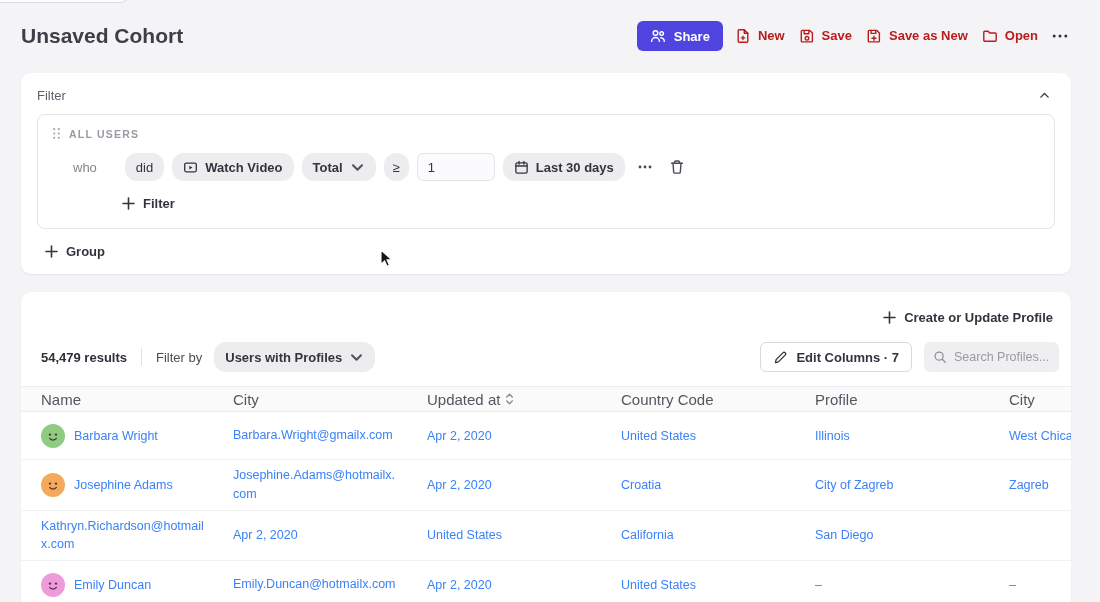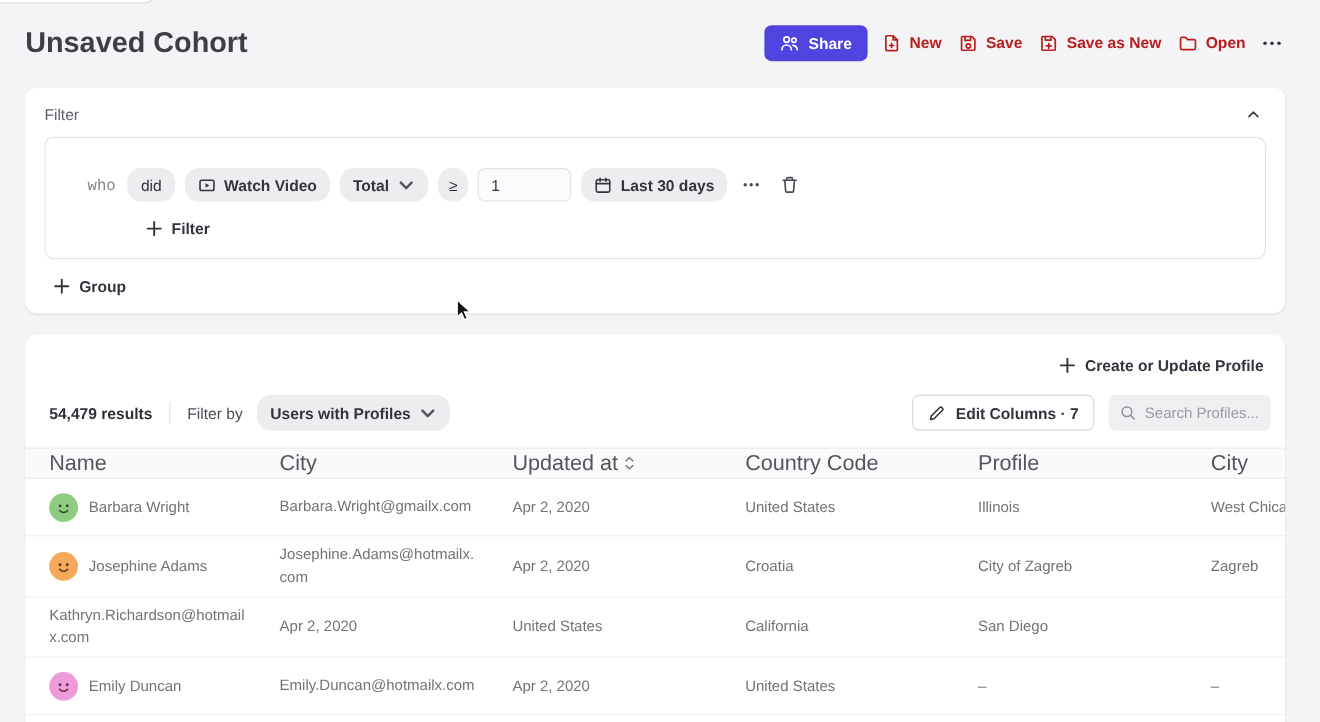--- a/index.html
+++ b/index.html
@@ -15,41 +15,41 @@
   input  { font-family:inherit; }
   svg { display:block; }
   .ic { width:16px; height:16px; stroke:currentColor; fill:none; stroke-width:1.4; stroke-linecap:round; stroke-linejoin:round; }
 
   
   .top-cutoff { position:absolute; top:-17px; left:-8px; width:138px; height:20px;
     border:1px solid #dadade; border-radius:10px; background:#fdfdfe; }
 
   
   .topbar { display:flex; justify-content:space-between; align-items:center; padding:14px 30px 0 21px; height:58px; }
-  .page-title { font-size:24px; font-weight:700; color:#3e3e48; }
+  .page-title { font-size:21px; font-weight:700; color:#3e3e48; }
   .actions { display:flex; align-items:center; gap:10px; }
   .btn-primary { display:inline-flex; align-items:center; gap:8px; background:#4F44E0; color:#fff;
     border-radius:6px; padding:7px 13px; font-weight:600; }
   .btn-ghost { display:inline-flex; gap:7px; font-weight:600; color:#b91c1c; padding:4px 2px; }
   .btn-icon-only { display:inline-flex; align-items:center; padding:6px 2px; color:#33333d; }
 
   
   .card { margin-left:21px; width:1050px; background:#fff; border-radius:10px;
     box-shadow:0 1px 2px rgba(25,25,35,.06); }
 
   
   .filter-card { margin-top:15px; padding:12px 16px 12px; }
   .filter-head { display:flex; justify-content:space-between; align-items:center; padding:2px 2px 10px 0;
     color:#5f5f6a; }
   .collapse-btn { color:#3d3d47; padding:2px; }
   .filter-box { border:1px solid #e4e4e9; border-radius:8px; padding:12px 12px 14px; }
   .group-head { display:flex; align-items:center; gap:8px; padding-left:2px; color:#9a9aa4; }
   .group-label { font-size:10.5px; font-weight:700; letter-spacing:1.2px; }
   .criteria-row { display:flex; align-items:center; gap:8px; margin:13px 0 0 23px; }
-  .who-label { color:#84848e; margin-right:2px;font-family:Liberation Mono, monospace; }
+  .who-label { color:#84848e; margin-right:20px; }
   .chip { display:inline-flex; align-items:center; gap:7px; height:28px; padding:0 11px;
     background:#ededf0; border-radius:12px; color:#34343e; }
   .chip .ic { width:15px; height:15px; }
   .chip-strong { font-weight:700; }
   .chip-med { font-weight:600; }
   .chev { width:10px; height:10px; stroke:#55555f; }
   .value-input { height:28px; width:78px; border:1px solid #e3e3e8; background:#fbfbfd;
     border-radius:6px; padding:0 10px; font-size:13px; color:#34343e; }
   .icon-btn { display:inline-flex; align-items:center; justify-content:center; height:28px; min-width:24px; color:#4a4a54; }
   .add-filter-row { margin:12px 0 0 70px; }
@@ -69,24 +69,24 @@
     border-radius:6px; background:#fff; padding:0 12px; height:30px; font-weight:600; color:#33333d; }
   .search-wrap { position:relative; width:135px; height:30px; }
   .search-wrap .ic { position:absolute; left:9px; top:8px; width:14px; height:14px; color:#8f8f99; stroke:#8f8f99; }
   .search-input { width:100%; height:100%; border:none; background:#efeff1; border-radius:6px;
     padding:0 8px 0 30px; font-size:12.5px; color:#3c3c46; outline:none; }
   .search-input::placeholder { color:#9a9aa3; }
 
   
   .tgrid { display:grid; grid-template-columns:192px 194px 194px 194px 194px 190px; align-items:center; }
   .thead { background:#fafafb; border-top:1px solid #ececf0; border-bottom:1px solid #ececf0;
-    height:26px; color:#55555f; font-size:18px; }
+    height:26px; color:#55555f; font-size:15px; }
   .th { padding-left:20px; display:flex; align-items:center; gap:5px; white-space:nowrap; }
   .sort-ic { width:9px; height:12px; stroke:#8a8a94; }
-  .trow { min-height:48px; border-bottom:1px solid #f1f1f4; font-size:12.5px; color:#737373; }
+  .trow { min-height:48px; border-bottom:1px solid #f1f1f4; font-size:12.5px; color:#3b82f6; }
   .cell { padding:6px 10px 6px 20px; white-space:nowrap; }
   .cell-email { white-space:normal; word-break:break-all; line-height:1.5; padding-right:6px; }
   .name-cell { display:flex; align-items:center; gap:9px; }
   .avatar { width:24px; height:24px; border-radius:50%; flex:0 0 24px; display:inline-flex; }
 
   
   .cursor { position:absolute; left:380px; top:249px; pointer-events:none; }
 </style>
 </head>
 <body>
@@ -163,20 +163,35 @@
     <button class="collapse-btn">
       <span>
         <svg class="ic" viewBox="0 0 16 16" style="width:13px;height:13px;stroke-width:1.7">
             <path d="M3.5 10l4.5-4.5L12.5 10"></path>
           </svg>
       </span>
     </button>
   </div>
 
   <div class="filter-box">
+    <div class="group-head">
+      <span>
+        <svg width="9" height="13" viewBox="0 0 9 13">
+            <g fill="#a4a4ae">
+              <circle cx="2.2" cy="2.2" r="1.1"></circle>
+              <circle cx="6.8" cy="2.2" r="1.1"></circle>
+              <circle cx="2.2" cy="6.5" r="1.1"></circle>
+              <circle cx="6.8" cy="6.5" r="1.1"></circle>
+              <circle cx="2.2" cy="10.8" r="1.1"></circle>
+              <circle cx="6.8" cy="10.8" r="1.1"></circle>
+            </g>
+          </svg>
+      </span>
+      <span class="group-label">ALL USERS</span>
+    </div>
 
     <div class="criteria-row">
       <span class="who-label">who</span>
       <button class="chip">did</button>
       <button class="chip chip-strong">
         <span>
           <svg class="ic" viewBox="0 0 16 16">
               <rect x="1.8" y="3.4" width="12.4" height="9.2" rx="1.6"></rect>
               <path d="M6.7 6l3.4 2-3.4 2z" fill="currentColor" stroke="none"></path>
             </svg>

